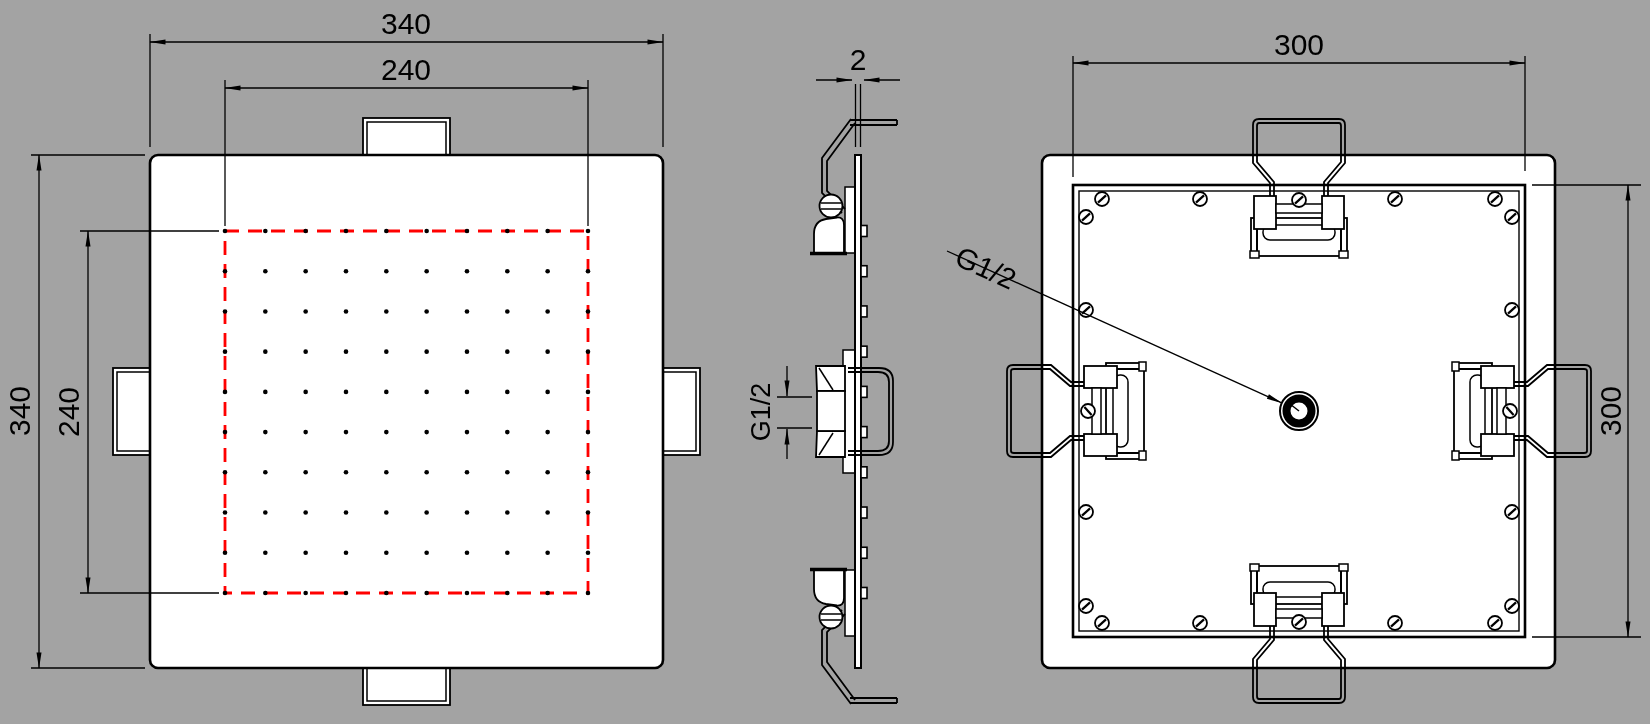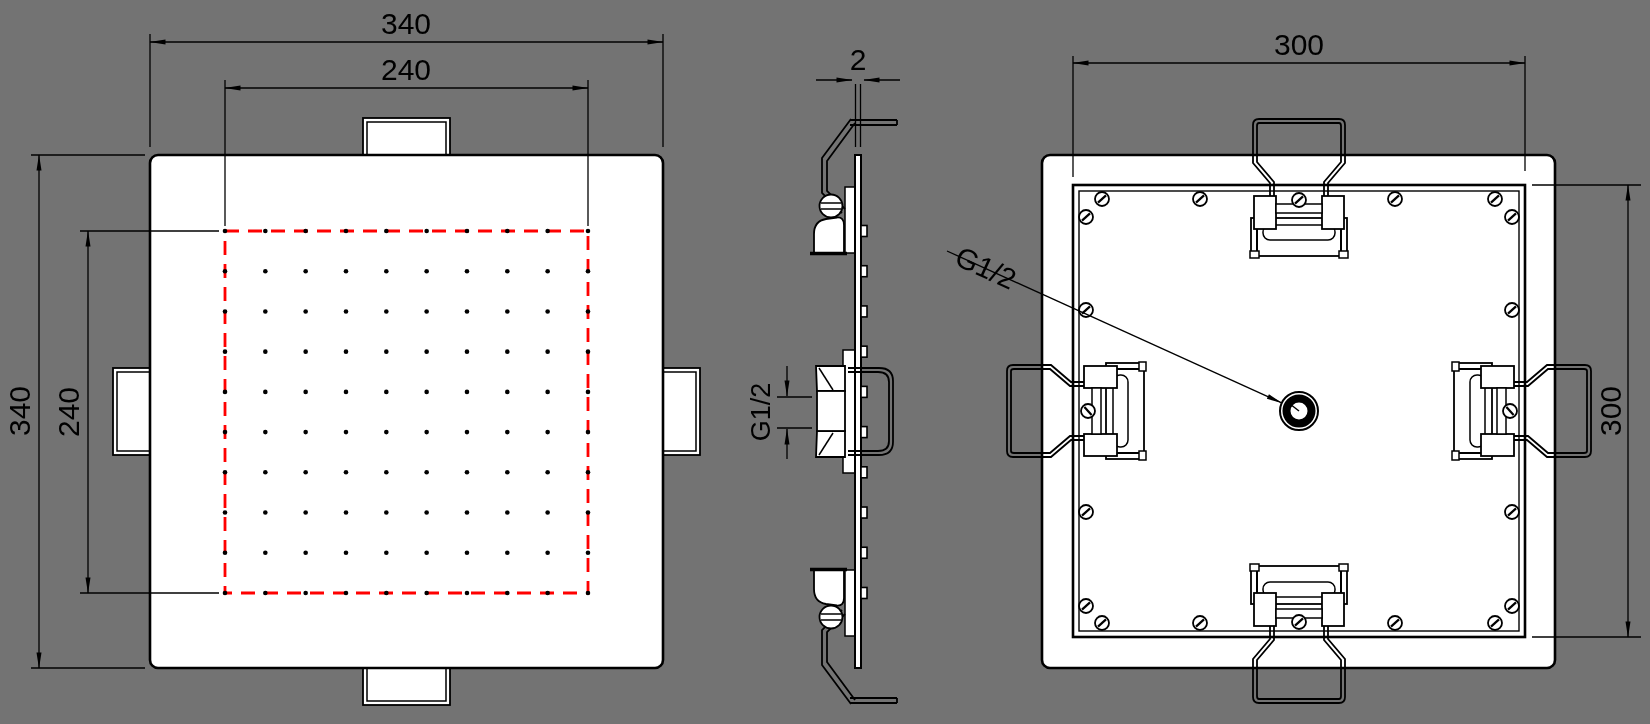--- a/index.html
+++ b/index.html
@@ -1,16 +1,16 @@
 <!DOCTYPE html>
 <html><head>
 <meta charset="utf-8">
 <style>
   html,body{margin:0;padding:0;background:#ffffff;}
-  .canvas-wrap{width:1650px;height:724px;background:#737373;overflow:hidden;}
+  .canvas-wrap{width:1650px;height:724px;background:#a3a3a3;overflow:hidden;}
   svg{display:block;}
   .shape{stroke:#000;stroke-width:2.6;fill:#fff;}
   .shape-thin{stroke:#000;stroke-width:1.5;fill:#fff;}
   .shape18{stroke:#000;stroke-width:1.8;fill:#fff;}
   .wire{stroke:#000;stroke-width:1.8;fill:none;}
   .dimline{stroke:#000;stroke-width:1.3;fill:none;}
   .thick{stroke:#000;stroke-width:3.4;fill:none;}
   .dim-text{font-family:"Liberation Sans","DejaVu Sans",sans-serif;font-size:30px;fill:#000;text-anchor:middle;}
   .dim-text-sm{font-family:"Liberation Sans","DejaVu Sans",sans-serif;font-size:27px;fill:#000;text-anchor:middle;}
   .leader-text{font-family:"Liberation Sans","DejaVu Sans",sans-serif;font-size:29px;fill:#000;text-anchor:start;}

